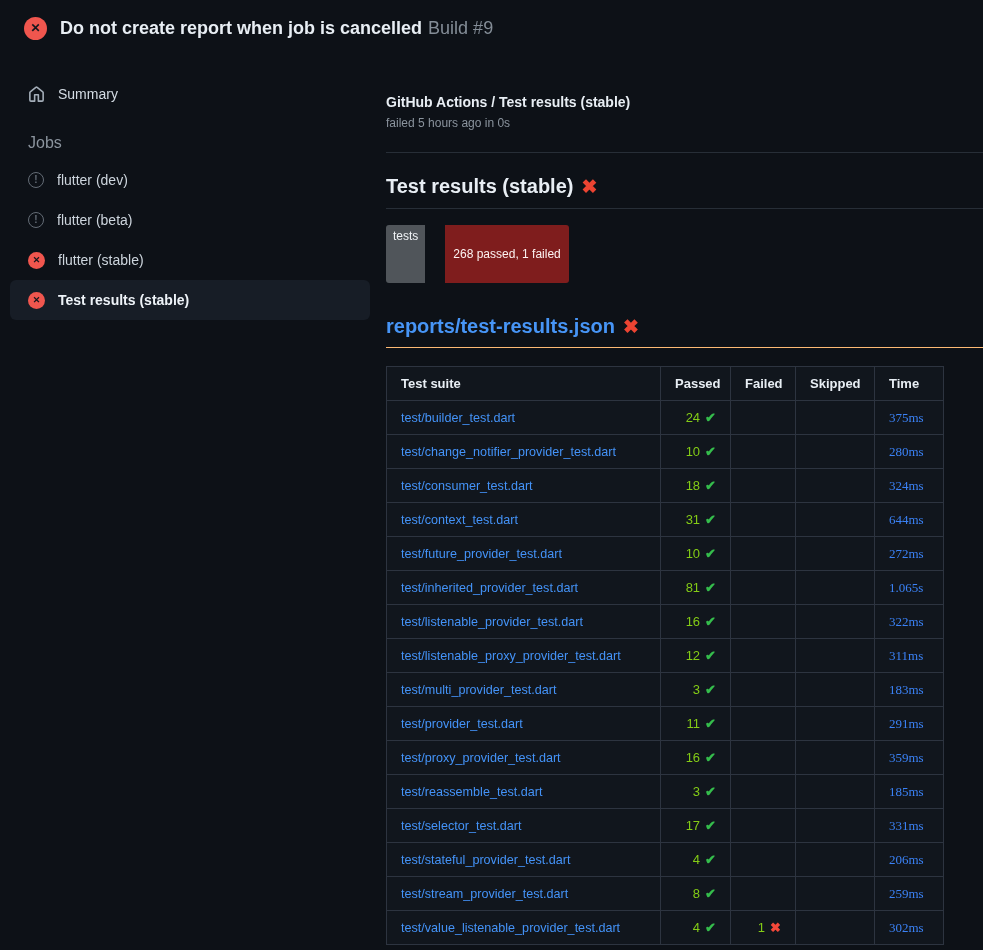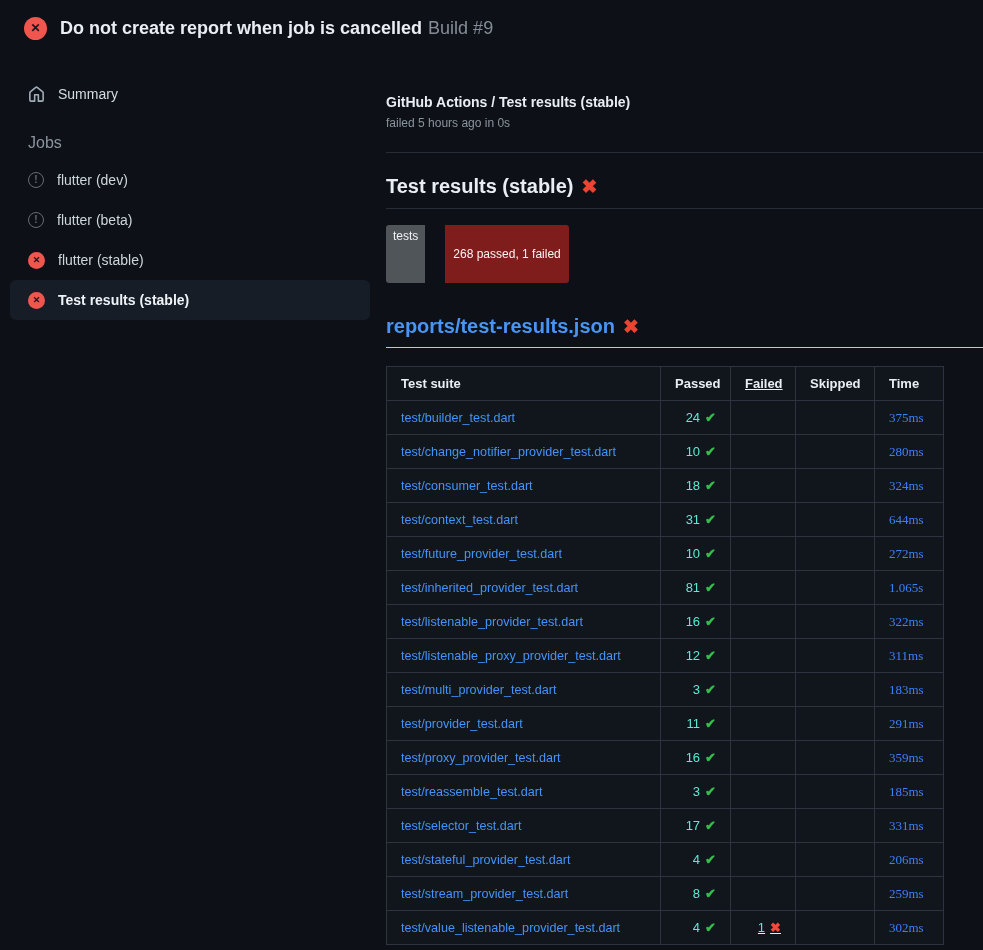--- a/index.html
+++ b/index.html
@@ -101,26 +101,26 @@
     font-size: 13px;
   }
   table.results th, table.results td {
     border: 1px solid #2d3440;
     padding: 0 14px; height: 34px;
     white-space: nowrap; overflow: hidden;
   }
   table.results th { font-weight: 700; color: #e8eef4; }
   th.col-suite, td.col-suite { text-align: left; padding-left: 16px; width: 274px; }
   th.col-passed, td.col-passed { text-align: right; width: 70px; }
-  th.col-failed, td.col-failed { text-align: right; width: 65px; text-decoration: underline; }
+  th.col-failed, td.col-failed { text-align: right; width: 65px; }
   th.col-skipped, td.col-skipped { text-align: right; width: 79px; }
   th.col-time, td.col-time { text-align: left; width: 69px; }
   td.col-suite a { color: #4493f8; text-decoration: none; font-size: 12.6px; }
   td.col-time { color: #3b82f6; font-family: Liberation Serif, serif; }
-  td .num { color: #5eead4; }
+  td .num { color: #84cc16; }
   .check-icon { color: #35bd4c; font-weight: 700; margin-left: 5px; font-size: 13px; }
   .cross-icon { color: #f4483a; font-weight: 700; margin-left: 5px; font-size: 13px; }
 </style>
 </head>
 <body>
 
 <header class="app-header">
   <span class="fail-circle lg">✕</span>
   <h1 class="app-title"><span>Do not create report when job is cancelled</span><span class="build">Build #9</span></h1>
 </header>

